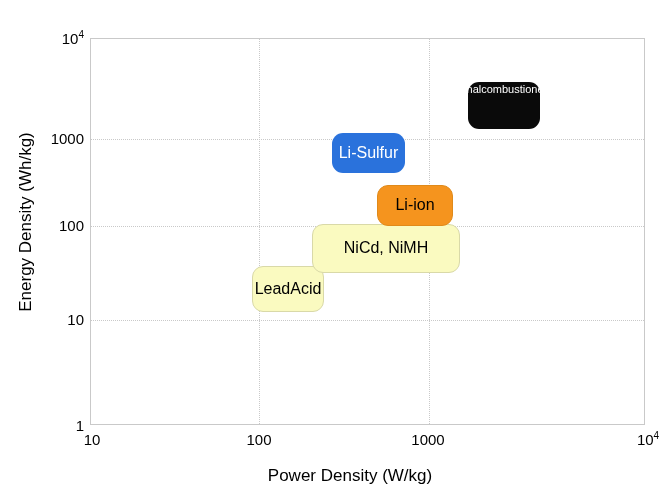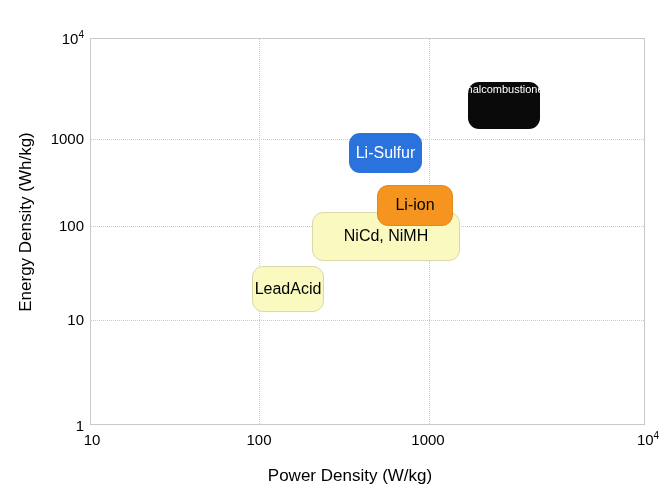--- a/index.html
+++ b/index.html
@@ -175,30 +175,30 @@
   </div>
 
   <div class="xaxis-title">Power Density (W/kg)</div>
   <div class="yaxis-title">Energy Density (Wh/kg)</div>
 
   <div class="tech-box cream" style="left:252px; top:266px; width:72px; height:46px; flex-direction:row;">
     <span>Lead</span>
     <span>Acid</span>
   </div>
 
-  <div class="tech-box cream" style="left:312px; top:212px; width:148px; height:49px;align-items:center;">
+  <div class="tech-box cream" style="left:312px; top:224px; width:148px; height:49px;align-items:center;">
     <span>NiCd, NiMH</span>
   </div>
 
   <div class="tech-box orange" style="left:344px; top:185px; width:76px; height:41px;">
     <span>Li-ion</span>
   </div>
 
 
-  <div class="tech-box blue" style="left:349px; top:133px; width:73px; height:40px;">
+  <div class="tech-box blue" style="left:332px; top:133px; width:73px; height:40px;">
     <span>Li-Sulfur</span>
   </div>
 
   <div class="tech-box black" style="left:468px; top:82px; width:72px; height:47px; flex-direction:row; align-items:flex-start; justify-content:center;">
     <span>Internal</span>
     <span>combustion</span>
     <span>engine</span>
   </div>
 
 </div>

